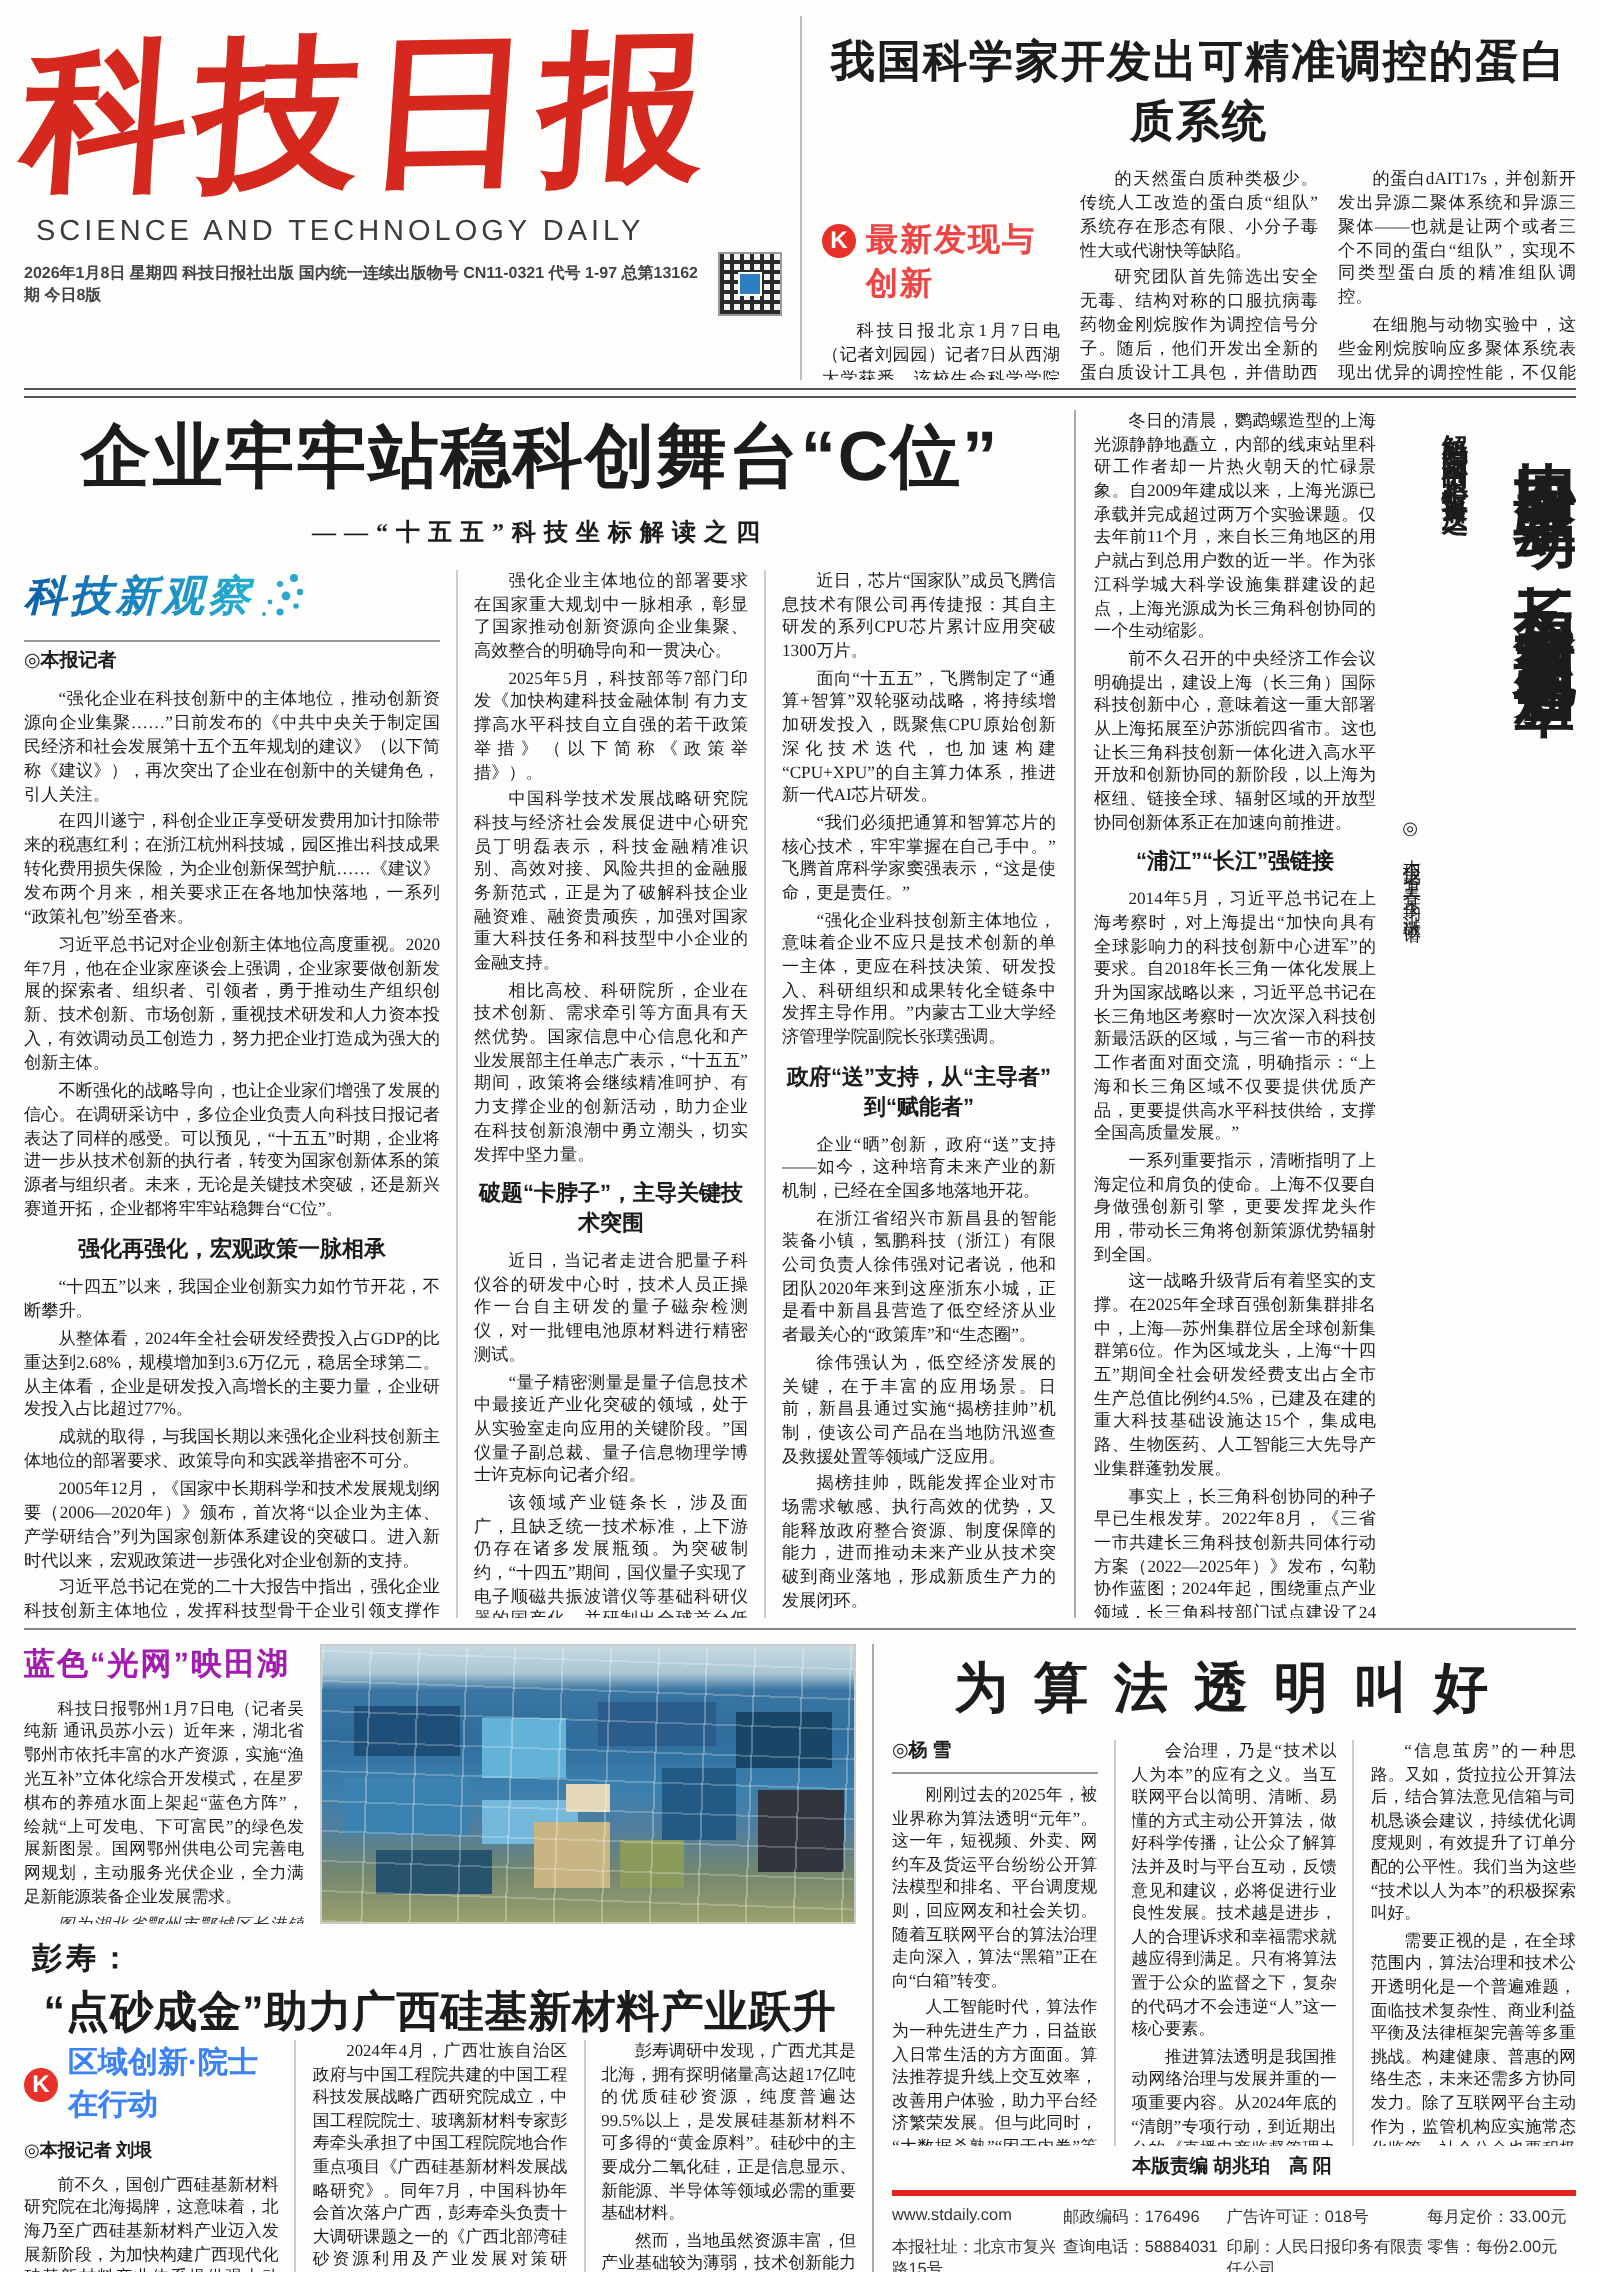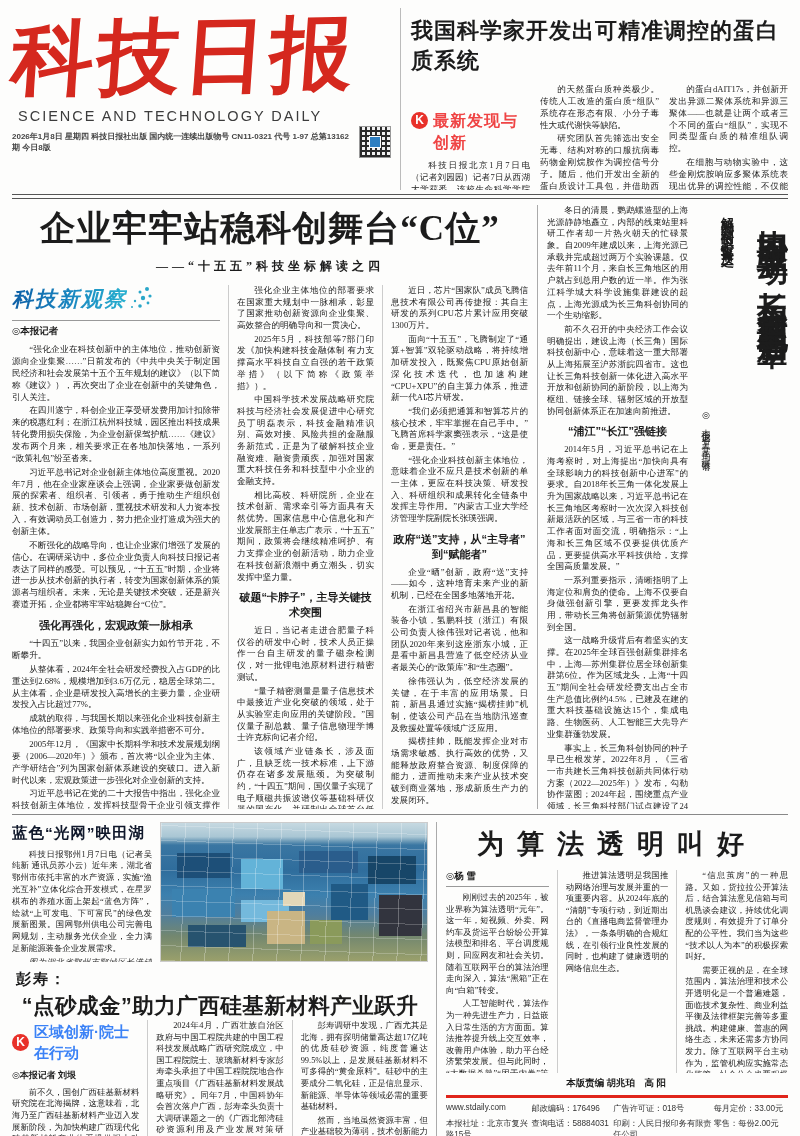--- a/index.html
+++ b/index.html
@@ -15,33 +15,33 @@
   .masthead-sub{font-family:"Liberation Sans",sans-serif;font-size:14.5px;color:#3c3c3c;
       letter-spacing:2px;margin:2px 0 3px 6px;white-space:nowrap;}
   .dateline{display:flex;align-items:center;gap:6px;font-family:"Liberation Sans",sans-serif;
       font-size:8px;font-weight:600;color:#444;white-space:nowrap;}
   .qr{width:30px;height:30px;flex:0 0 auto;position:relative;outline:1px solid #999;
       background:repeating-linear-gradient(0deg,#2a2a2a 0 2px,transparent 2px 5px),
                  repeating-linear-gradient(90deg,#2a2a2a 0 2px,#f2f2f2 2px 5px);}
   .qr .qr-center{position:absolute;left:10px;top:10px;width:10px;height:10px;background:#2e7fc2;outline:1px solid #fff;}
   .top-story{flex:1;margin-left:10px;padding-left:10px;border-left:1px solid #bbb;display:flex;flex-direction:column;}
   .top-story-headline{font-family:"Liberation Sans",sans-serif;font-weight:bold;font-size:22px;
-      letter-spacing:1px;margin:8px 0 8px;}
+      letter-spacing:1px;text-align:center;margin:8px 0 8px;}
   .top-cols{display:flex;gap:10px;flex:1;overflow:hidden;}
   .top-col{flex:1;font-size:8.6px;line-height:1.38;overflow:hidden;}
   .badge{display:flex;align-items:center;gap:5px;margin:2px 0 6px;}
   .badge-text{color:#ef4444;font-family:"Liberation Sans",sans-serif;font-weight:bold;font-size:16px;letter-spacing:1px;margin-top:24px;}
   .k-icon{width:17px;height:17px;border-radius:50%;background:#e8312a;color:#fff;
       font-family:"Liberation Sans",sans-serif;font-weight:bold;font-size:12px;
       display:flex;align-items:center;justify-content:center;flex:0 0 auto;}
   .rule-double{height:3px;border-top:1px solid #555;border-bottom:1px solid #555;margin:4px 0 6px;}
   
   .main{display:flex;height:604px;}
   .lead{width:516px;display:flex;flex-direction:column;}
-  .lead-headline{font-family:Liberation Serif, serif;font-weight:bold;font-size:35px;
+  .lead-headline{font-family:Liberation Sans, sans-serif;font-weight:bold;font-size:35px;
       letter-spacing:1px;text-align:center;white-space:nowrap;}
   .lead-dek{font-size:12px;font-weight:bold;text-align:center;letter-spacing:4px;margin-top:6px;}
   .lead-cols{display:flex;margin-top:10px;flex:1;overflow:hidden;}
   .lead-col1{width:208px;font-size:8.6px;line-height:1.38;overflow:hidden;}
   .lead-col2,.lead-col3{flex:1;font-size:8.6px;line-height:1.36;overflow:hidden;}
   .col-gap{width:1px;background:#ccc;margin:0 8px;}
   .col-logo{font-family:"Liberation Sans",sans-serif;font-weight:900;font-size:21px;font-style:italic;
       letter-spacing:2px;background:linear-gradient(90deg,#0d5fa6,#1a86c0,#27b0cf);
       -webkit-background-clip:text;background-clip:text;color:transparent;display:inline-block;}
   .logo-row{display:flex;align-items:flex-start;gap:0;margin-bottom:6px;}
@@ -58,21 +58,21 @@
   .region-title{font-family:"Liberation Sans",sans-serif;font-weight:900;font-size:31px;
       line-height:1.0;letter-spacing:5px;height:100%;}
   .region-title .t2{margin-top:18px;display:inline;}
   
   .rule-single{height:1px;background:#888;margin:5px 0 7px;}
   .bottom{display:flex;height:318px;}
   .bottom-left{width:416px;display:flex;flex-direction:column;}
   .photo-story{display:flex;height:140px;}
   .photo-text{width:140px;font-size:8.4px;line-height:1.4;overflow:hidden;}
   .photo-headline{font-family:"Liberation Sans",sans-serif;font-weight:900;font-size:15.5px;
-      color:#0f172a;letter-spacing:1px;text-indent:0;margin-bottom:5px;}
+      color:#a21caf;letter-spacing:1px;text-indent:0;margin-bottom:5px;}
   .caption{font-style:italic;color:#333;}
   .photo{flex:1;margin-left:8px;position:relative;overflow:hidden;border:1px solid #ccc;
       background:linear-gradient(180deg,#c6d9e1 0%,#a9c6d4 10%,#6f9cb8 13%,#3a76a2 16%,
                  #2f6d9c 34%,#3c80ae 52%,#4f7e9e 66%,#73876f 82%,#9aa06b 100%);}
   .photo::after{content:"";position:absolute;inset:0;
       background:repeating-linear-gradient(92deg,rgba(255,255,255,.28) 0 1px,transparent 1px 24px),
                  repeating-linear-gradient(2deg,rgba(255,255,255,.22) 0 1px,transparent 1px 15px);}
   .patch{position:absolute;}
   .pengshou{margin-top:6px;flex:1;display:flex;flex-direction:column;overflow:hidden;}
   .ps-kicker{font-size:15px;font-weight:bold;letter-spacing:2px;margin:2px 0 2px 4px;}
@@ -298,20 +298,21 @@
       <div class="algo-cols">
         <div class="algo-col">
           <div class="algo-byline">◎杨 雪</div>
           <div>
               <p>刚刚过去的2025年，被业界称为算法透明“元年”。这一年，短视频、外卖、网约车及货运平台纷纷公开算法模型和排名、平台调度规则，回应网友和社会关切。随着互联网平台的算法治理走向深入，算法“黑箱”正在向“白箱”转变。</p>
               <p>人工智能时代，算法作为一种先进生产力，日益嵌入日常生活的方方面面。算法推荐提升线上交互效率，改善用户体验，助力平台经济繁荣发展。但与此同时，“大数据杀熟”“困于内卷”等算法应用带来的弊端，也日益受到诟病。算法如何推荐商户？如何分配订单？如何预估配送时间？——从舆论热议的“外卖大战”可以清楚看出，算法的设计倘若失当，各方的利益关系就可能失去平衡，带来社会矛盾。</p>
             </div>
         </div>
         <div class="col-gap"></div>
         <div class="algo-col">
+            <p>会治理，乃是“技术以人为本”的应有之义。当互联网平台以简明、清晰、易懂的方式主动公开算法，做好科学传播，让公众了解算法并及时与平台互动，反馈意见和建议，必将促进行业良性发展。技术越是进步，人的合理诉求和幸福需求就越应得到满足。只有将算法置于公众的监督之下，复杂的代码才不会违逆“人”这一核心要素。</p>
             <p>推进算法透明是我国推动网络治理与发展并重的一项重要内容。从2024年底的“清朗”专项行动，到近期出台的《直播电商监督管理办法》，一条条明确的合规红线，在引领行业良性发展的同时，也构建了健康透明的网络信息生态。</p>
           </div>
         <div class="col-gap"></div>
         <div class="algo-col">
           <div>
               <p>“信息茧房”的一种思路。又如，货拉拉公开算法后，结合算法意见信箱与司机恳谈会建议，持续优化调度规则，有效提升了订单分配的公平性。我们当为这些“技术以人为本”的积极探索叫好。</p>
               <p>需要正视的是，在全球范围内，算法治理和技术公开透明化是一个普遍难题，面临技术复杂性、商业利益平衡及法律框架完善等多重挑战。构建健康、普惠的网络生态，未来还需多方协同发力。除了互联网平台主动作为，监管机构应实施常态化监管，社会公众也要积极参与治理过程，把“人”的诉求尽可能多地反映给“机器”。</p>
             </div>
 
         </div>

